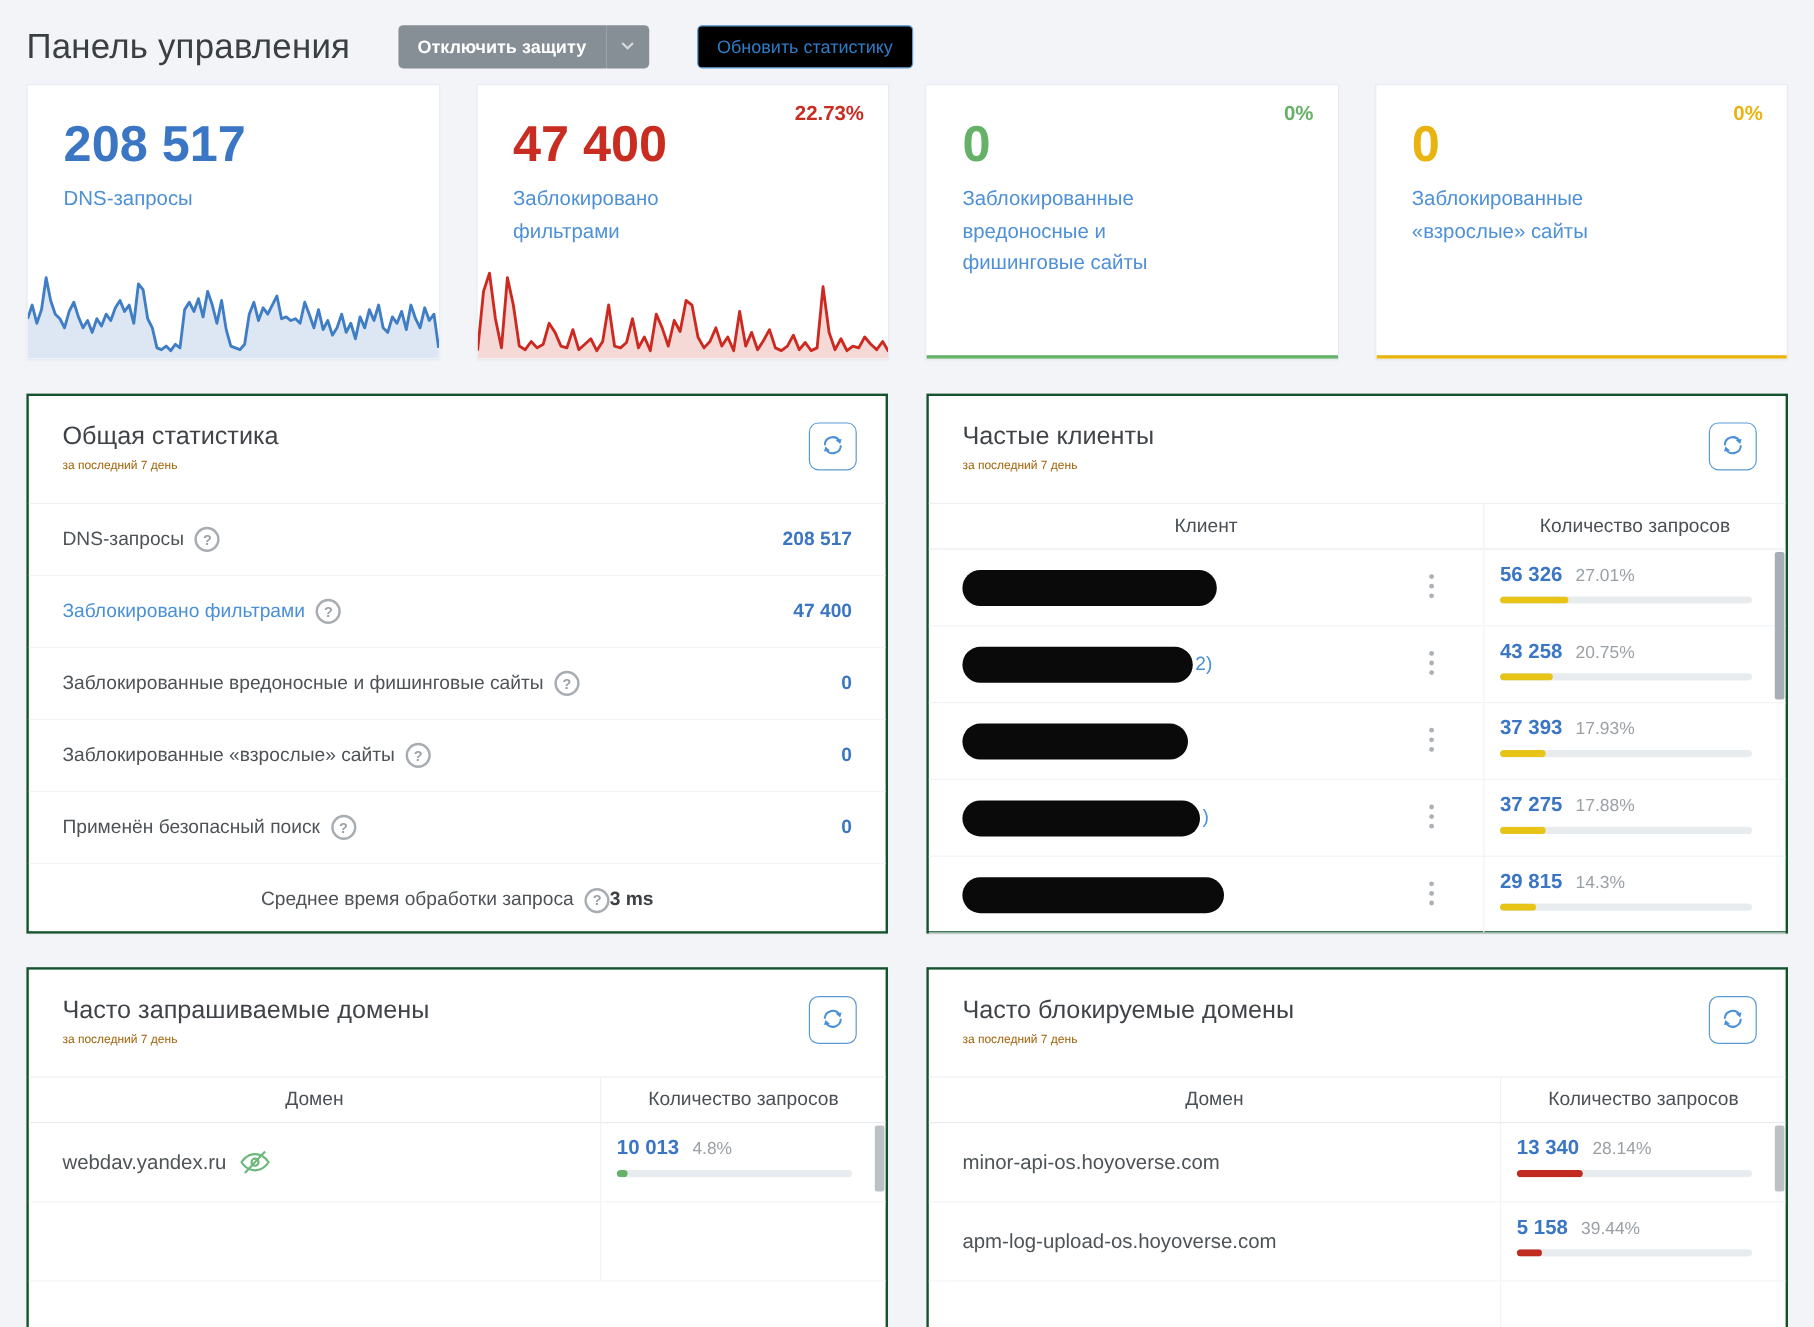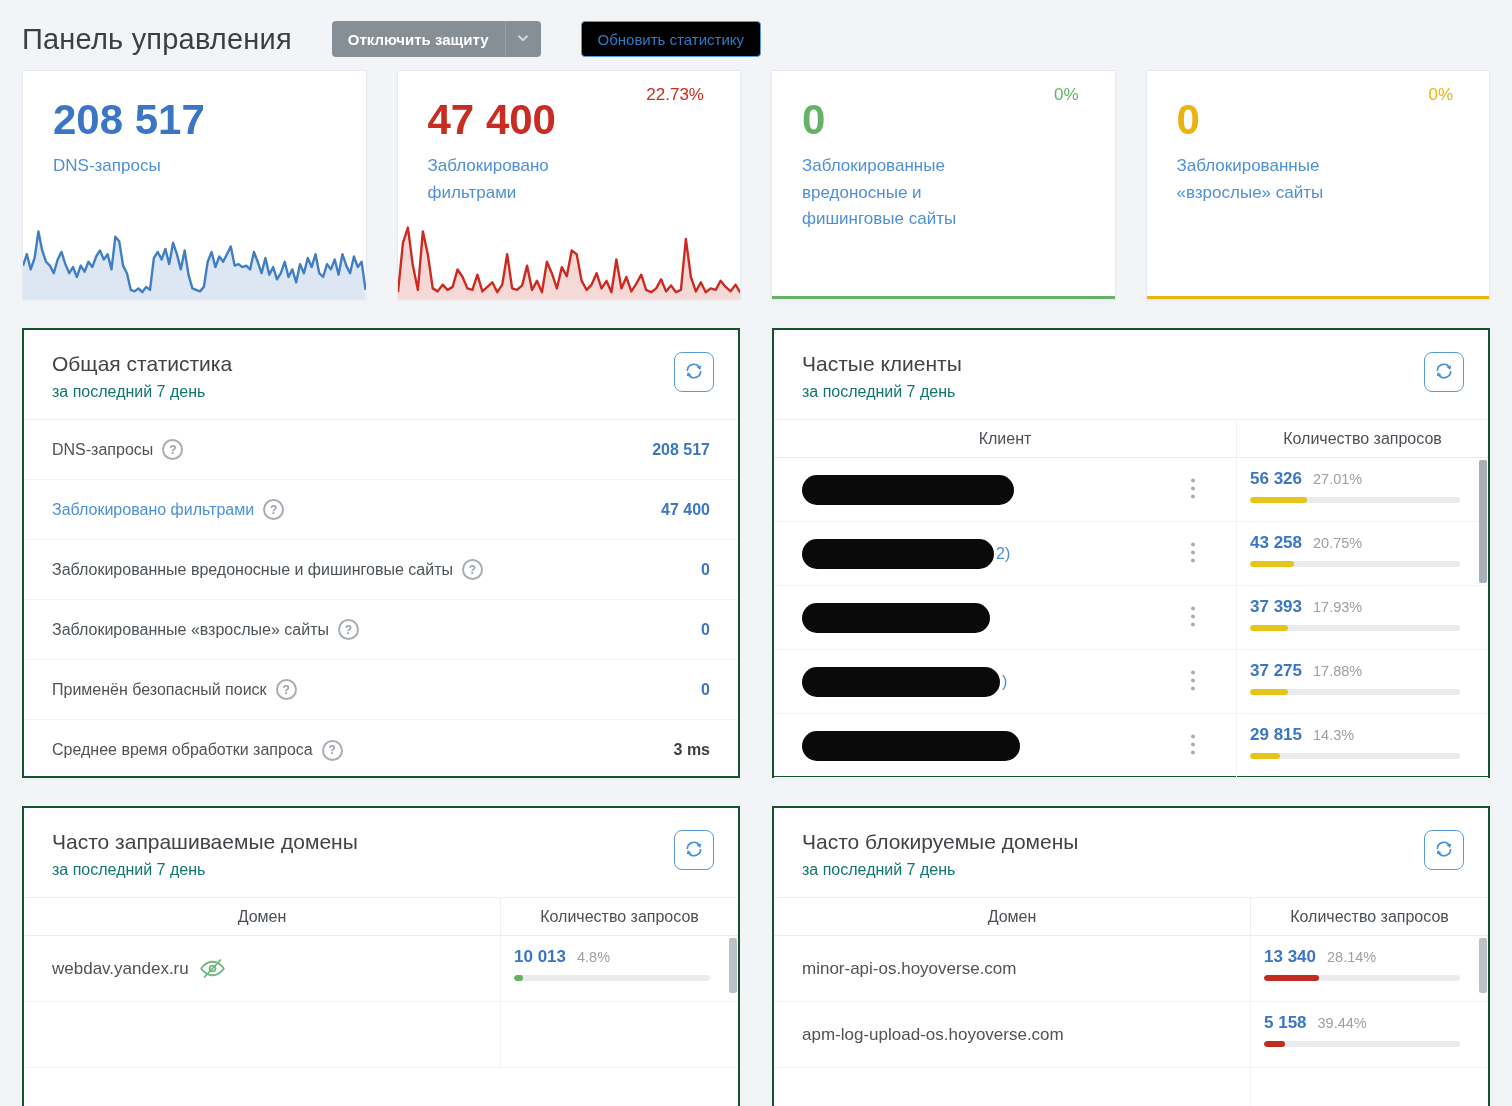--- a/index.html
+++ b/index.html
@@ -32,48 +32,48 @@
   }
 
   
   .cards { display:grid; grid-template-columns:repeat(4,1fr); gap:30px; }
   .card {
     position:relative; background:#fff; border:1px solid #e7eaee;
     height:230px; overflow:hidden; box-shadow:0 1px 2px rgba(0,0,0,.03);
   }
   .card-num { font-size:42px; font-weight:600; margin:26px 0 0 30px; line-height:1.1; }
   .card-label { font-size:17px; color:#4e90d5; margin:10px 110px 0 30px; line-height:1.55; }
-  .card-pct { position:absolute; top:14px; right:36px; font-size:17px; }
+  .card-pct { position:absolute; top:14px; right:20px; font-size:17px;font-weight:bold; }
   .card-chart { position:absolute; left:0; right:0; bottom:0; height:86px; }
   .card-chart svg { width:100%; height:100%; display:block; }
   .card-underline { position:absolute; left:0; right:0; bottom:0; height:3px; }
   .c-blue { color:#3b76c4; } .c-red { color:#c92c21; }
   .c-green { color:#65b168; } .c-yellow { color:#e9b40f; }
 
   
   .grid2 { display:grid; grid-template-columns:1fr 1fr; gap:32px; margin-top:28px; }
   .panel { background:#fff; border:2px solid #14532d; box-shadow:0 1px 2px rgba(0,0,0,.03); position:relative; }
   .panel.tall { height:450px; }
   .panel.bottom { height:400px; }
   .panel-head { position:relative; padding:22px 28px 18px; border-bottom:1px solid #eef0f3; height:90px; }
   .panel-title { font-size:21px; color:#404448; font-weight:400; }
-  .panel-sub { font-size:16px; color:#0f766e; margin-top:7px; }
+  .panel-sub { font-size:10px; color:#a16207; margin-top:7px; }
   .refresh-btn {
     position:absolute; top:22px; right:24px; width:40px; height:40px;
     background:#fff; border:1px solid #5b9bd5; border-radius:8px; cursor:pointer;
     display:flex; align-items:center; justify-content:center;
   }
 
   
   .stat-row {
     display:flex; align-items:center; justify-content:space-between;
     height:60px; padding:0 28px; border-bottom:1px solid #f1f3f5;
     font-size:16px;
   }
-  .stat-row:last-child { border-bottom:none; }
+  .stat-row:last-child { border-bottom:none;justify-content:center; }
   .stat-label { display:flex; align-items:center; color:#4d5357; }
   .stat-label.link { color:#4a90d9; }
   .help-icon {
     display:inline-flex; align-items:center; justify-content:center;
     width:21px; height:21px; margin-left:9px; border:2px solid #a7adb3;
     border-radius:50%; color:#9aa0a6; font-size:12px; font-weight:700; cursor:pointer;
   }
   .help-icon::before { content:"?"; }
   .stat-value { font-weight:700; color:#3b76c4; }
   .stat-value.dark { color:#3b3f42; }

